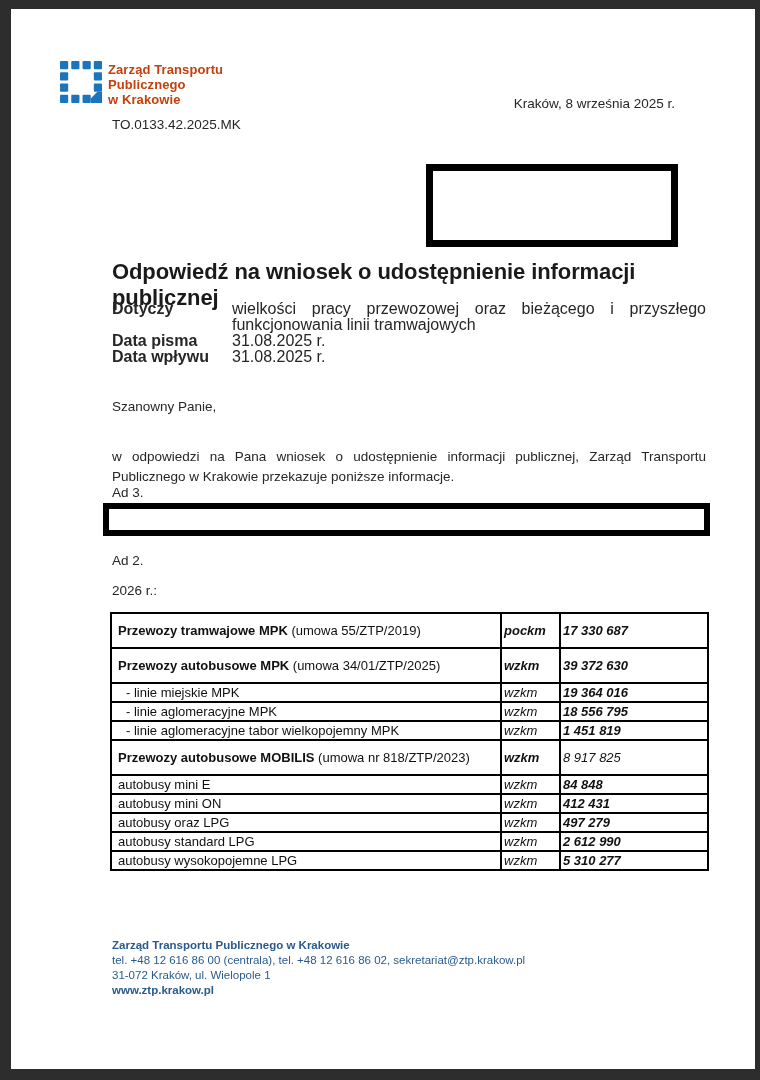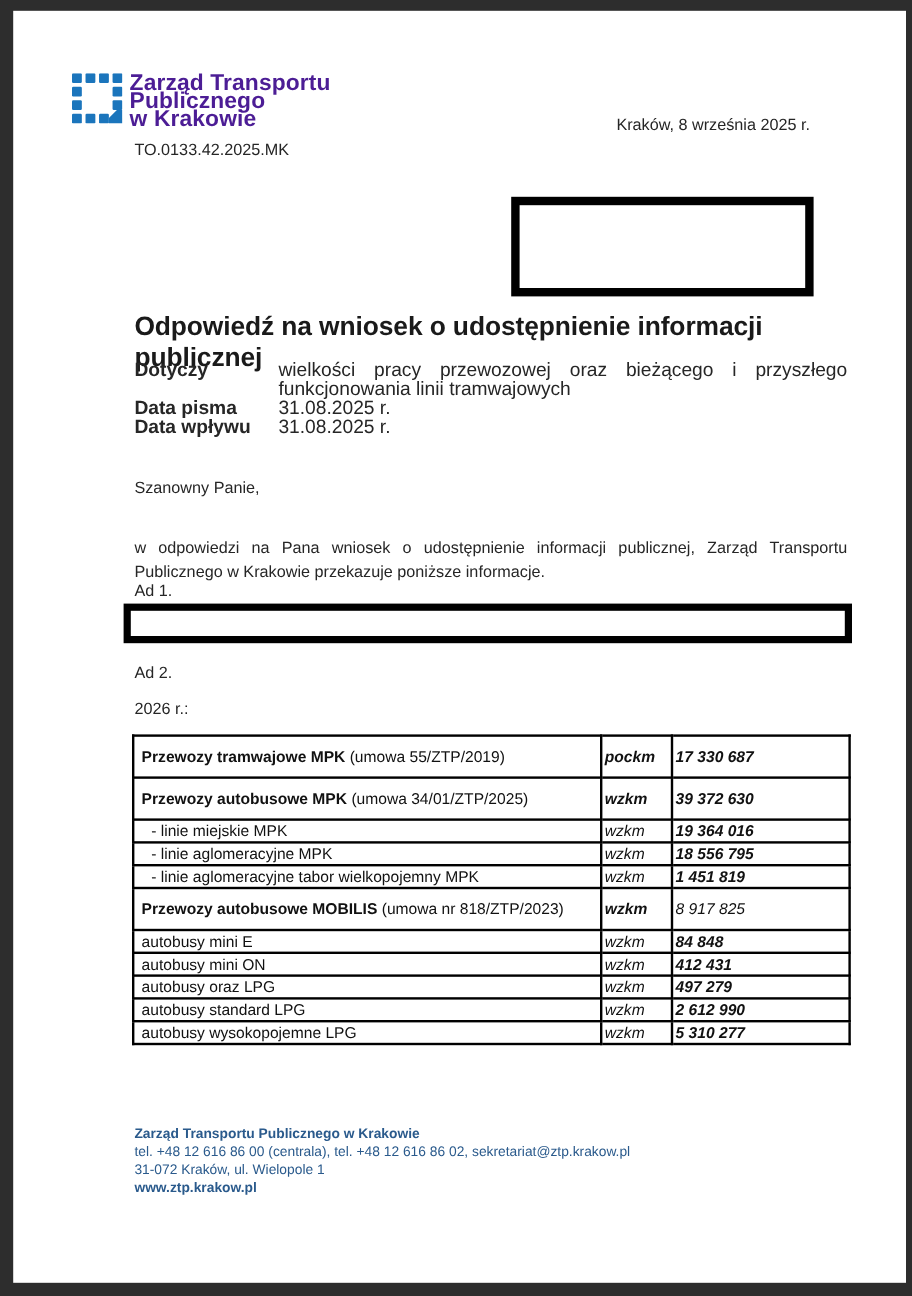--- a/index.html
+++ b/index.html
@@ -11,22 +11,22 @@
   }
   .page {
     position:absolute; left:11px; top:9px; width:744px; height:1060px;
     background:#ffffff; overflow:hidden; color:#262626;
   }
   .abs { position:absolute; }
 
   
   .logo-mark { left:49px; top:52px; width:42px; height:42px; }
   .logo-text {
-    left:97px; top:53px; font-size:19px; font-weight:bold;
-    line-height:15px; color:#4c1d95; letter-spacing:.1px;
+    left:97px; top:53px; font-size:13px; font-weight:bold;
+    line-height:15px; color:#c2410c; letter-spacing:.1px;
   }
   .city-date { left:300px; top:87px; width:364px; text-align:right; font-size:13.5px; color:#262626; }
   .reference { left:101px; top:108px; font-size:13.5px; color:#262626; }
 
   
   .redact-1 { left:415px; top:155px; width:252px; height:83px; border:7px solid #000; background:#fff; box-sizing:border-box; }
   .redact-2 { left:92px;  top:494px; width:607px; height:33px; border:6px solid #000; background:#fff; box-sizing:border-box; }
 
   .doc-title { left:101px; top:250px; width:600px; font-size:22px; font-weight:bold; color:#1a1a1a; letter-spacing:-.1px; }
 
@@ -100,21 +100,21 @@
     <div class="val">wielkości pracy przewozowej oraz bieżącego i przyszłego funkcjonowania linii tramwajowych</div>
     <div class="lbl">Data pisma</div>
     <div class="val">31.08.2025 r.</div>
     <div class="lbl">Data wpływu</div>
     <div class="val">31.08.2025 r.</div>
   </div>
 
   <div class="abs salutation">Szanowny Panie,</div>
   <div class="abs paragraph">w odpowiedzi na Pana wniosek o udostępnienie informacji publicznej, Zarząd Transportu Publicznego w Krakowie przekazuje poniższe informacje.</div>
 
-  <div class="abs ad1">Ad 1.</div>
+  <div class="abs ad1">Ad 3.</div>
   <div class="abs redact-2"></div>
   <div class="abs ad2">Ad 2.</div>
   <div class="abs year-heading">2026 r.:</div>
 
   <table class="work-table">
     <colgroup>
       <col style="width:390px">
       <col style="width:59px">
       <col style="width:148px">
     </colgroup>

